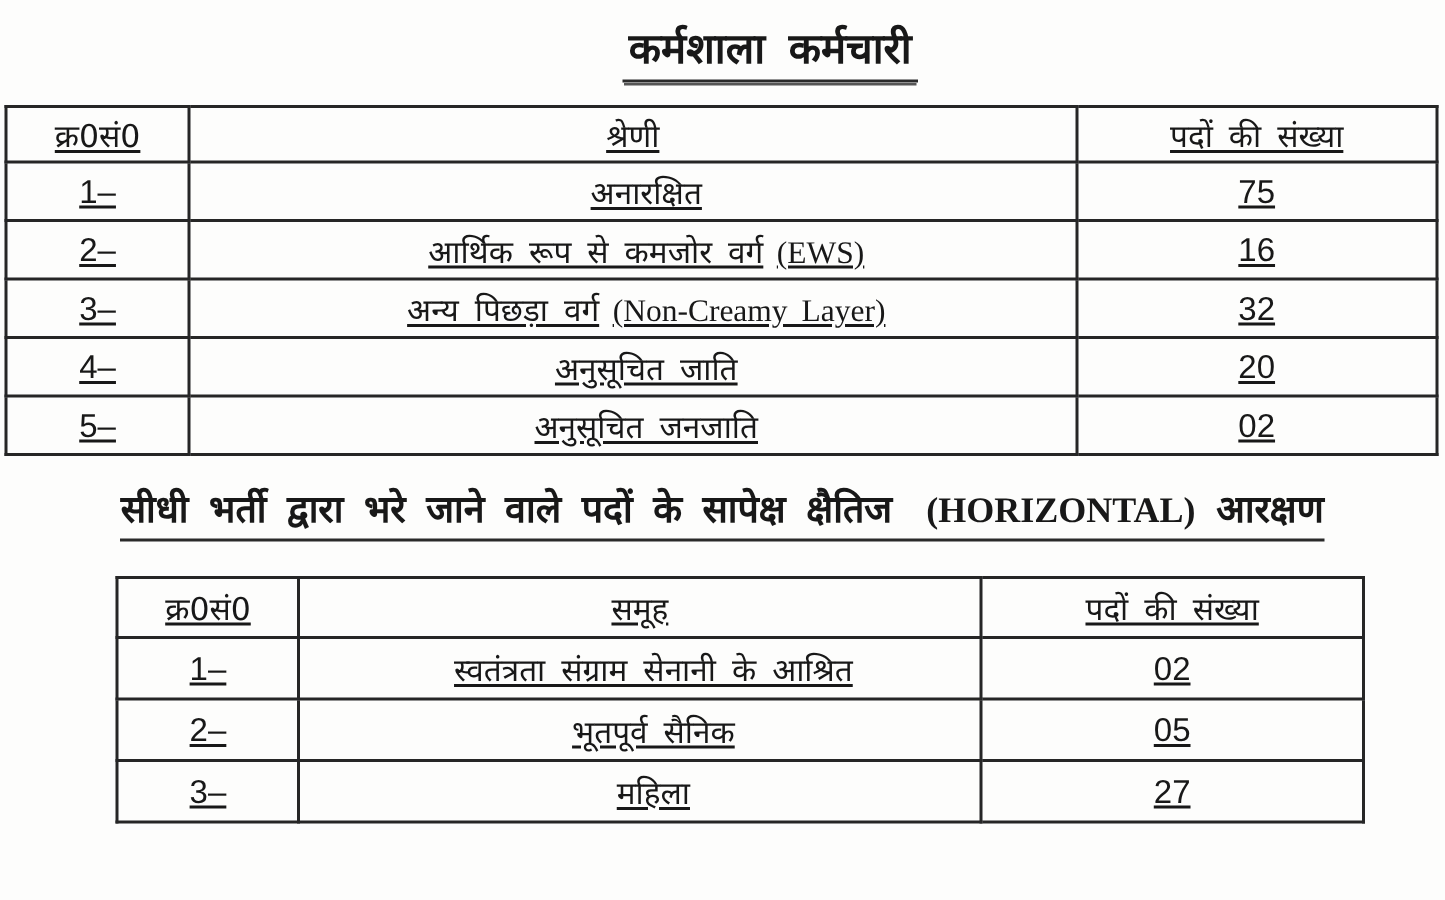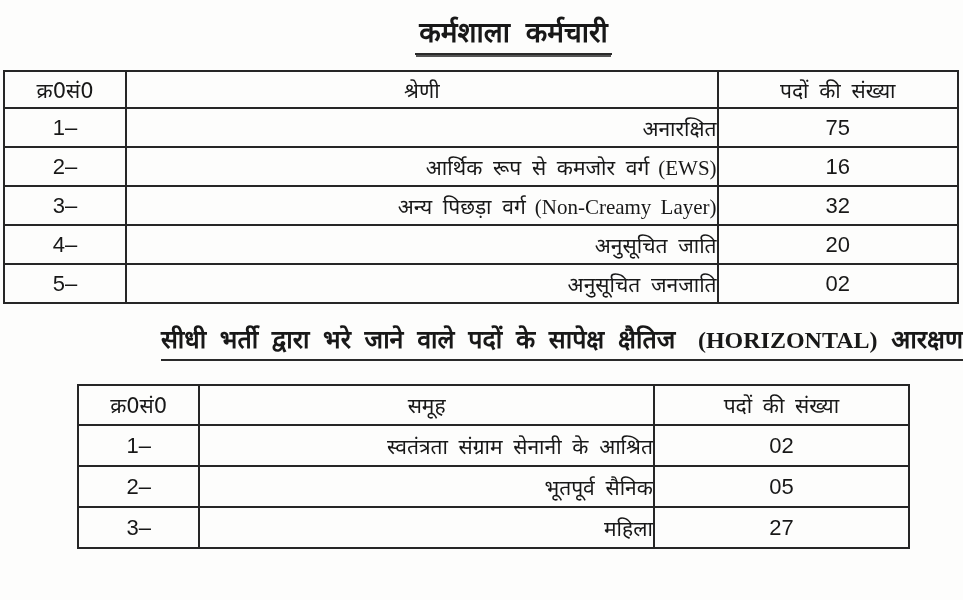--- a/index.html
+++ b/index.html
@@ -3,21 +3,21 @@
 <meta charset="utf-8">
 <style>
   * { margin: 0; padding: 0; box-sizing: border-box; }
   html, body {
     width: 963px; height: 600px;
     background: #fdfdfc;
     overflow: hidden;
     font-family: "DejaVu Sans", sans-serif;
     color: #181818;
   }
-  .page { width: 963px; height: 428px; position: relative; }
+  .page { width: 963px; height: 428px; position: relative; text-decoration: underline; }
 
   
   .title-wrap {
     text-align: center;
     padding-top: 12px;
     padding-left: 64px; 
   }
   .doc-title {
     display: inline-block;
     font-size: 28px;
@@ -40,21 +40,21 @@
     word-spacing: 4px;
     overflow: hidden;
     white-space: nowrap;
   }
   th { text-align: center; }
   .sn-cell, .count-cell {
     text-align: center;
     font-family: "Liberation Sans", "DejaVu Sans", sans-serif;
     font-size: 22px;
   }
-  .label-cell { text-align: right; padding-left: 18px; }
+  .label-cell { text-align: center; padding-left: 18px; }
   .latin { font-family: "Liberation Serif", serif; }
   .latin:not(:empty) { margin-left: 9px; }
 
   
   .table1 {
     margin: 15px 4px 0 3px;
     width: 956px;
   }
   .table1 tr { height: 39px; }
   .table1 tr.hdr { height: 37px; }
@@ -63,21 +63,21 @@
   .table1 .c-count { width: 25.2%; }
   .total-label-cell {
     text-align: right;
     padding-right: 16px;
     font-weight: 600;
   }
   .total-value { font-weight: 700; }
 
   
   .section-heading-wrap {
-    text-align: right;
+    text-align: center;
     margin-top: 17px;
   }
   .section-heading {
     display: inline-block;
     font-size: 25px;
     font-weight: 700;
     word-spacing: 5px;
     padding-bottom: 4px;
     border-bottom: 2px solid #2a2a2a;
     white-space: nowrap;

